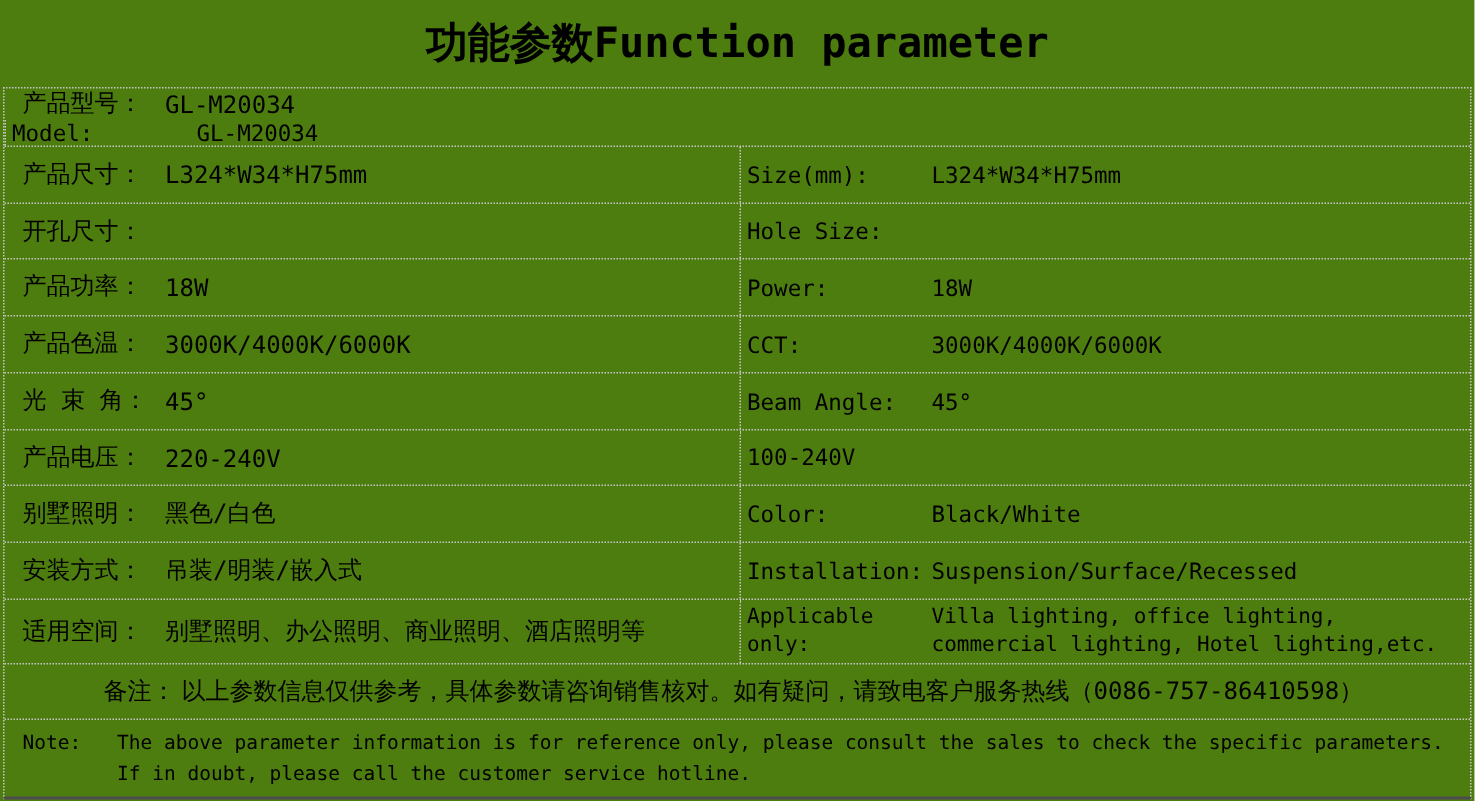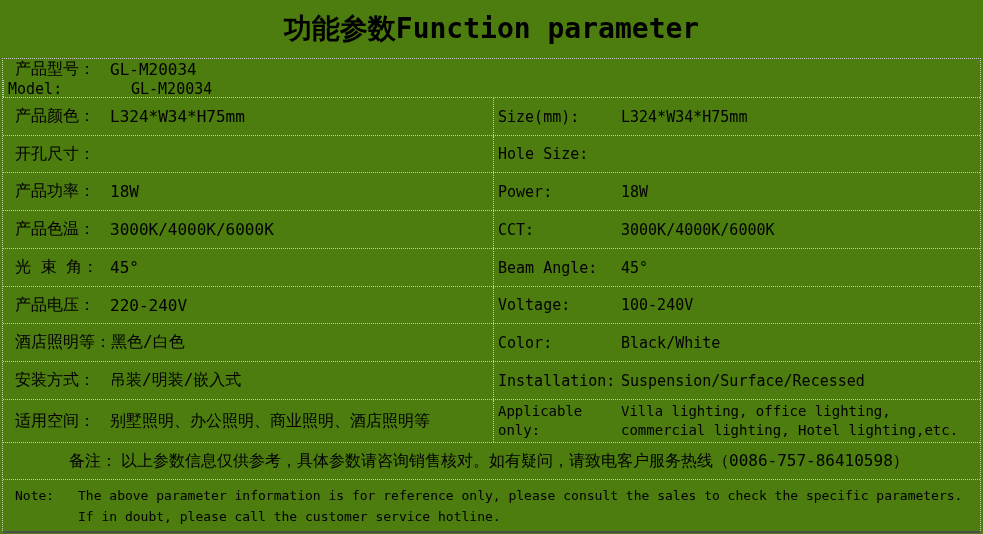--- a/index.html
+++ b/index.html
@@ -112,21 +112,21 @@
         <span class="val-cn">GL-M20034</span>
       </div>
       <div class="cell-r">
         <span class="lbl-en">Model:</span>
         <span class="val-en">GL-M20034</span>
       </div>
     </div>
 
     <div class="trow">
       <div class="cell-l">
-        <span class="lbl-cn">产品颜色：</span>
+        <span class="lbl-cn">产品尺寸：</span>
         <span class="val-cn">L324*W34*H75mm</span>
       </div>
       <div class="cell-r">
         <span class="lbl-en">Size(mm):</span>
         <span class="val-en">L324*W34*H75mm</span>
       </div>
     </div>
 
     <div class="trow">
       <div class="cell-l">
@@ -171,28 +171,27 @@
         <span class="val-en">45°</span>
       </div>
     </div>
 
     <div class="trow">
       <div class="cell-l">
         <span class="lbl-cn">产品电压：</span>
         <span class="val-cn">220-240V</span>
       </div>
       <div class="cell-r">
-        <span class="lbl-en">Voltage:</span>
         <span class="val-en">100-240V</span>
       </div>
     </div>
 
     <div class="trow">
       <div class="cell-l">
-        <span class="lbl-cn">酒店照明等：</span>
+        <span class="lbl-cn">别墅照明：</span>
         <span class="val-cn">黑色/白色</span>
       </div>
       <div class="cell-r">
         <span class="lbl-en">Color:</span>
         <span class="val-en">Black/White</span>
       </div>
     </div>
 
     <div class="trow">
       <div class="cell-l">

